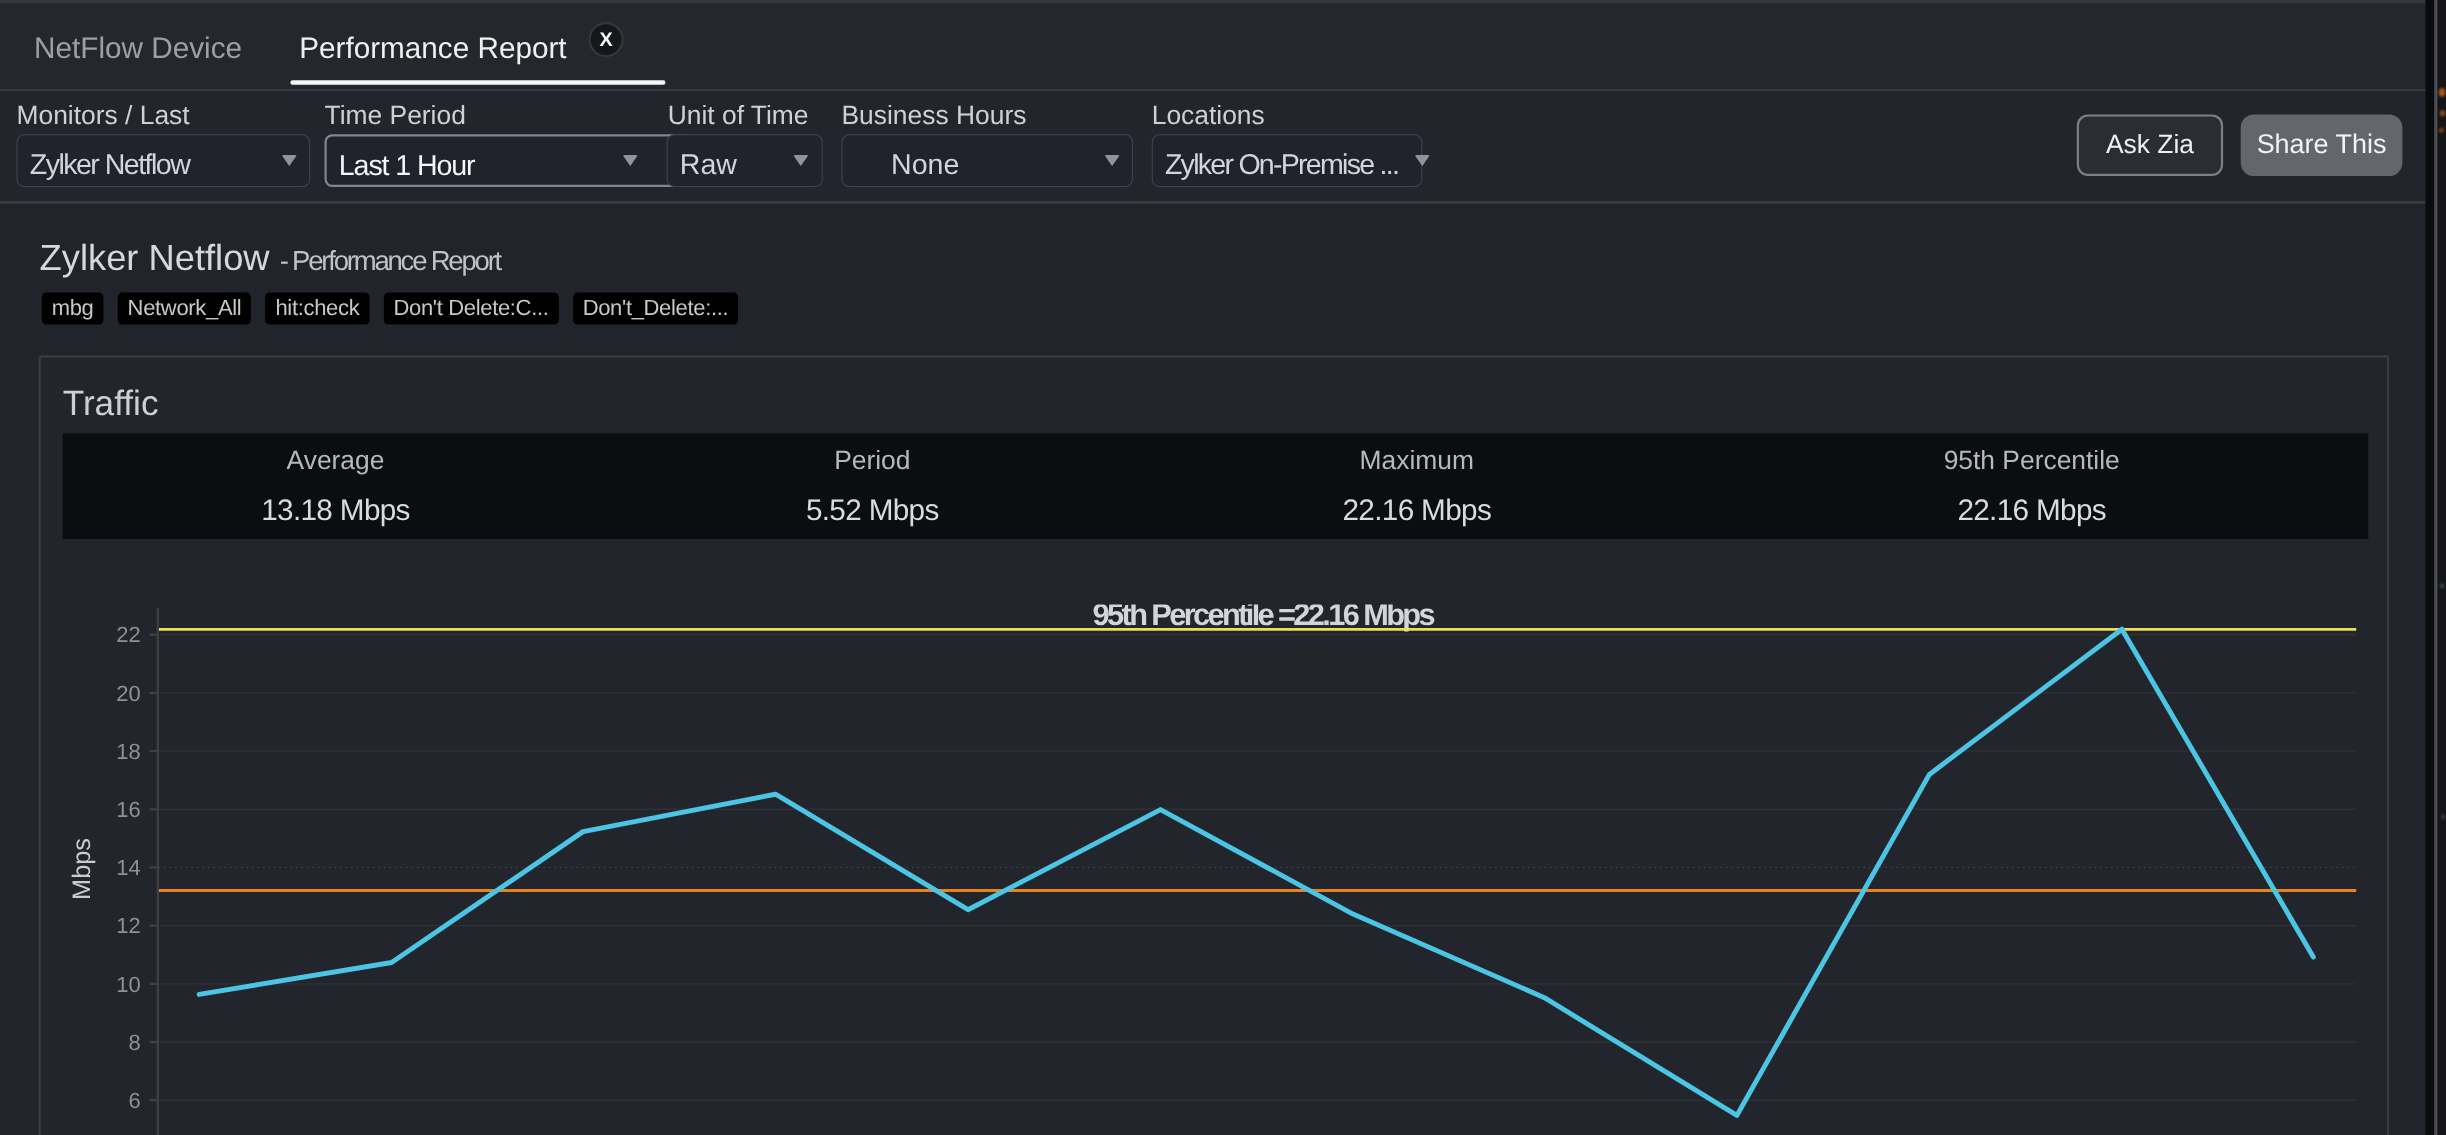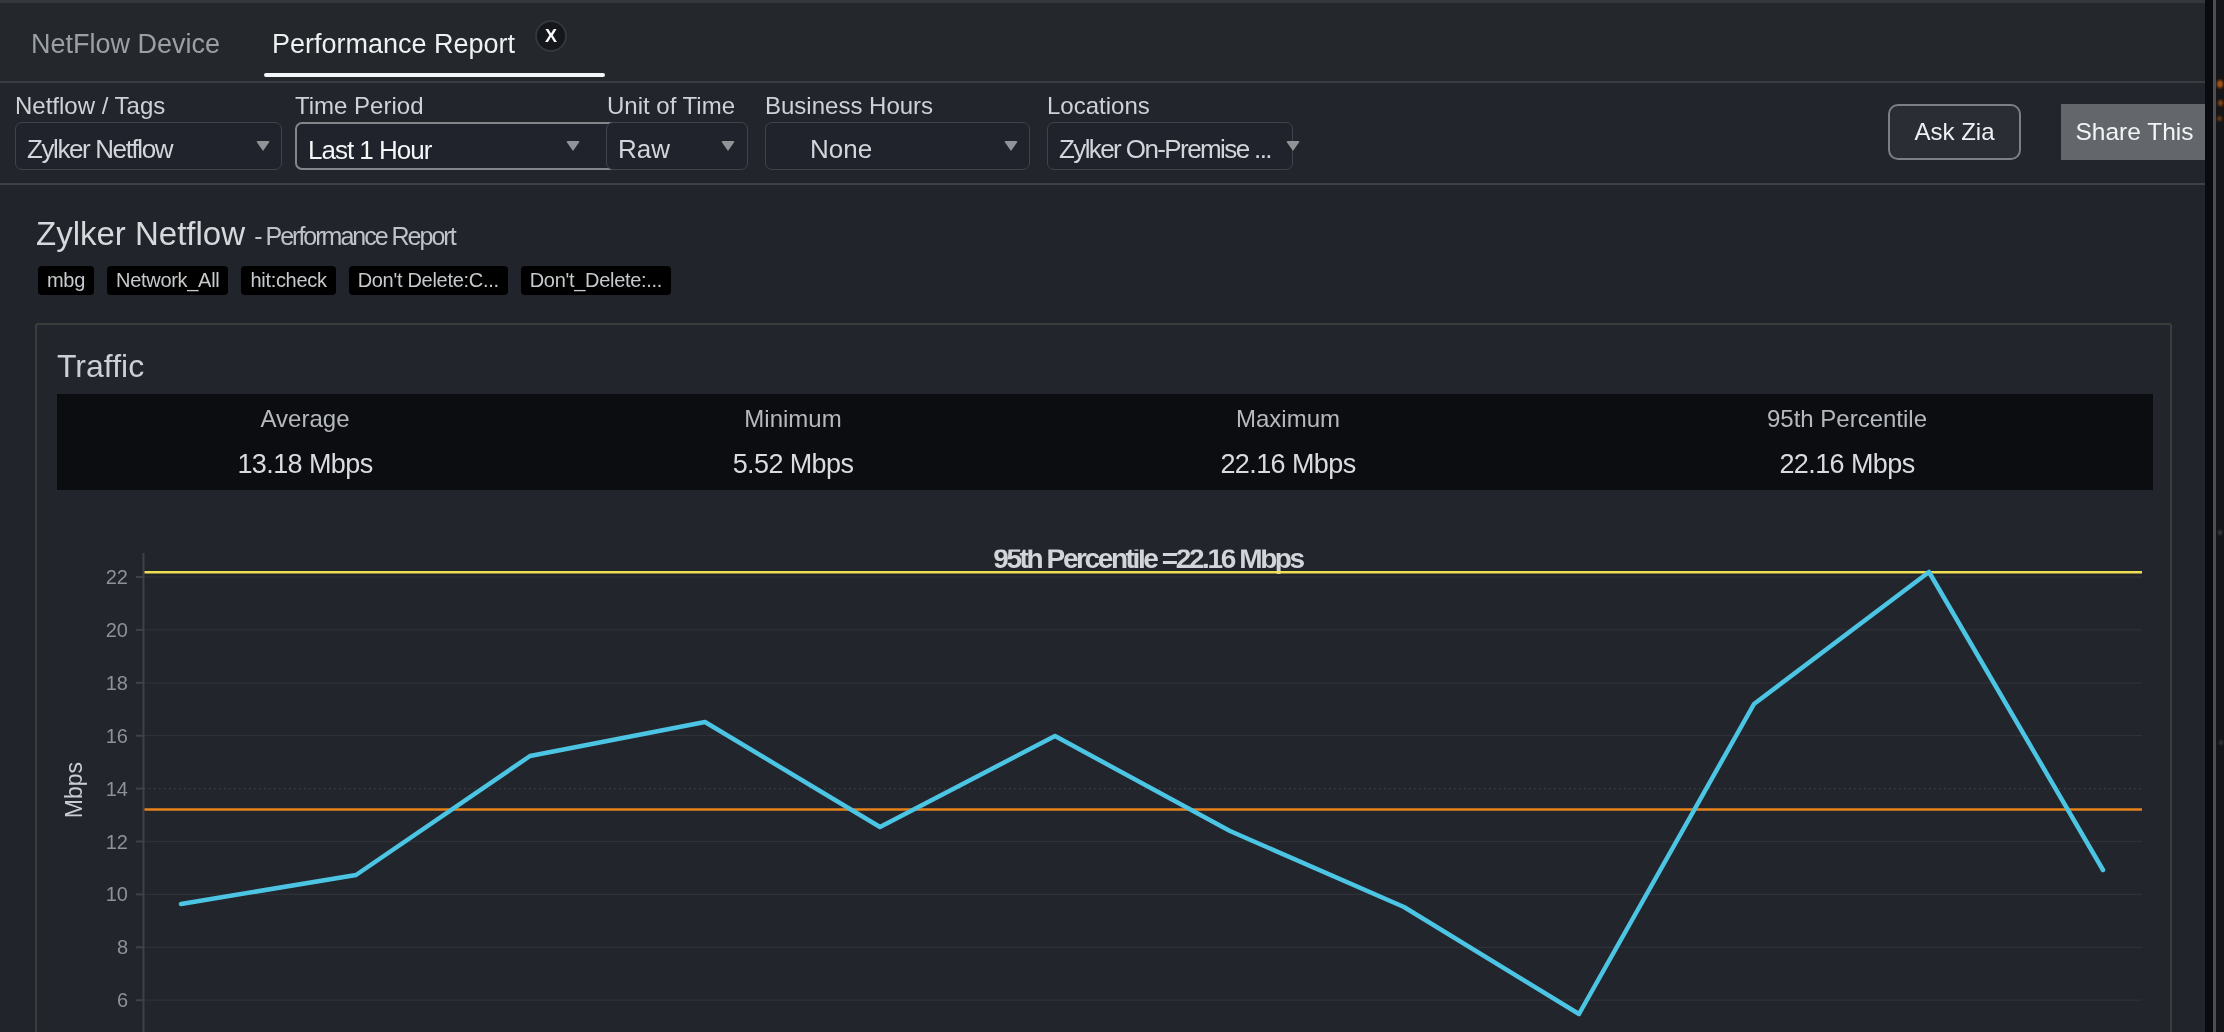--- a/index.html
+++ b/index.html
@@ -12,21 +12,21 @@
 
 <div class="abs" id="tabbar" style="left:0;top:0;width:2205px;height:82px;background:#24272b;border-top:3px solid #34373b;"></div>
 <div class="abs" style="left:0;top:81px;width:2205px;height:2px;background:#3a3e42;"></div>
 <div class="abs" style="left:31px;top:29px;font-size:27px;color:#9aa0a5;text-align:center;">NetFlow Device</div>
 <div class="abs" style="left:272px;top:29px;font-size:27px;color:#eef0f2;">Performance Report</div>
 <div class="abs" style="left:264px;top:73px;width:341px;height:4px;background:#f4f6f7;border-radius:2px;"></div>
 <div class="abs" style="left:535px;top:20px;width:28px;height:28px;border-radius:50%;background:#15171b;border:2px solid #34373b;color:#fafbfc;font-size:18px;font-weight:bold;text-align:center;line-height:28px;">X</div>
 
 <div class="abs" id="filterbar" style="left:0;top:83px;width:2205px;height:100px;background:#22252c;"></div>
 <div class="abs" style="left:0;top:183px;width:2205px;height:2px;background:#3e4246;"></div>
-<div class="abs lbl" style="left:15px;top:92px;font-size:24px;color:#ced2d6;">Netflow / Tags</div>
+<div class="abs lbl" style="left:15px;top:92px;font-size:24px;color:#ced2d6;">Monitors / Last</div>
 <div class="abs lbl" style="left:295px;top:92px;font-size:24px;color:#ced2d6;">Time Period</div>
 <div class="abs lbl" style="left:607px;top:92px;font-size:24px;color:#ced2d6;">Unit of Time</div>
 <div class="abs lbl" style="left:765px;top:92px;font-size:24px;color:#ced2d6;">Business Hours</div>
 <div class="abs lbl" style="left:1047px;top:92px;font-size:24px;color:#ced2d6;">Locations</div>
 
 <style>
  .dd{position:absolute;top:122px;height:48px;background:#20232b;border:1.5px solid #40444a;border-radius:7px;box-sizing:border-box;
      color:#d2d5d9;font-size:26px;line-height:45px;padding-top:4px;padding-left:11px;white-space:nowrap;overflow:hidden;}
  .arr{position:absolute;top:141px;width:0;height:0;border-left:7.5px solid transparent;border-right:7.5px solid transparent;border-top:10.5px solid #8f9499;border-radius:2px;}
 </style>
@@ -35,21 +35,21 @@
 <div class="dd" style="left:295px;width:336px;border-color:#82878c;border-width:2px;color:#f4f6f8;letter-spacing:-1px;">Last 1 Hour</div>
 <div class="arr" style="left:566px;"></div>
 <div class="dd" style="left:606px;width:142px;">Raw</div>
 <div class="arr" style="left:721px;"></div>
 <div class="dd" style="left:765px;width:265px;padding-left:44px;">None</div>
 <div class="arr" style="left:1004px;"></div>
 <div class="dd" style="left:1047px;width:246px;letter-spacing:-1.6px;">Zylker On-Premise ...</div>
 <div class="arr" style="left:1286px;"></div>
 
 <div class="abs" style="left:1888px;top:104px;width:133px;height:56px;box-sizing:border-box;background:#2a2d33;border:2px solid #7b8085;border-radius:10px;color:#eef1f3;font-size:24px;text-align:center;line-height:52px;">Ask Zia</div>
-<div class="abs" style="left:2037px;top:104px;width:147px;height:56px;box-sizing:border-box;background:#63666b;border-radius:0;color:#f2f4f6;font-size:24.5px;text-align:center;line-height:56px;margin-left:24px;">Share This</div>
+<div class="abs" style="left:2037px;top:104px;width:147px;height:56px;box-sizing:border-box;background:#63666b;border-radius:12px;color:#f2f4f6;font-size:24.5px;text-align:center;line-height:56px;">Share This</div>
 
 <div class="abs" style="left:36px;top:215px;font-size:33px;color:#d6d9dc;white-space:nowrap;">Zylker Netflow <span style="font-size:25px;letter-spacing:-2px;color:#bfc3c8;">- Performance Report</span></div>
 <div class="abs" id="tags" style="left:38px;top:266px;height:29px;display:flex;gap:13px;">
   <span class="tag">mbg</span>
     <span class="tag">Network_All</span>
     <span class="tag">hit:check</span>
     <span class="tag">Don't Delete:C...</span>
     <span class="tag">Don't_Delete:...</span>
 </div>
 <style>
@@ -63,21 +63,21 @@
 <style>
  .scol{position:absolute;transform:translateX(-50%);text-align:center;}
  .slab{font-size:24px;color:#b5b9be;}
  .sval{font-size:27px;color:#d9dcdf;margin-top:16px;letter-spacing:-0.6px;}
 </style>
 <div class="scol" style="left:305px;top:405px;">
     <div class="slab">Average</div>
     <div class="sval">13.18 Mbps</div>
   </div>
 <div class="scol" style="left:793px;top:405px;">
-    <div class="slab">Minimum</div>
+    <div class="slab">Period</div>
     <div class="sval">5.52 Mbps</div>
   </div>
 <div class="scol" style="left:1288px;top:405px;">
     <div class="slab">Maximum</div>
     <div class="sval">22.16 Mbps</div>
   </div>
 <div class="scol" style="left:1847px;top:405px;">
     <div class="slab">95th Percentile</div>
     <div class="sval">22.16 Mbps</div>
   </div>

